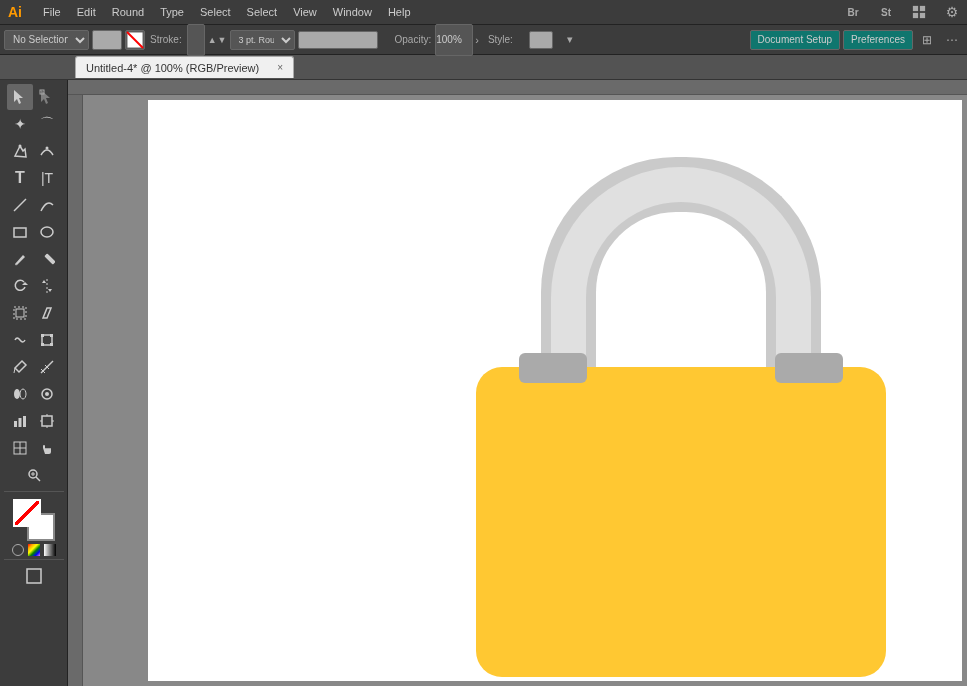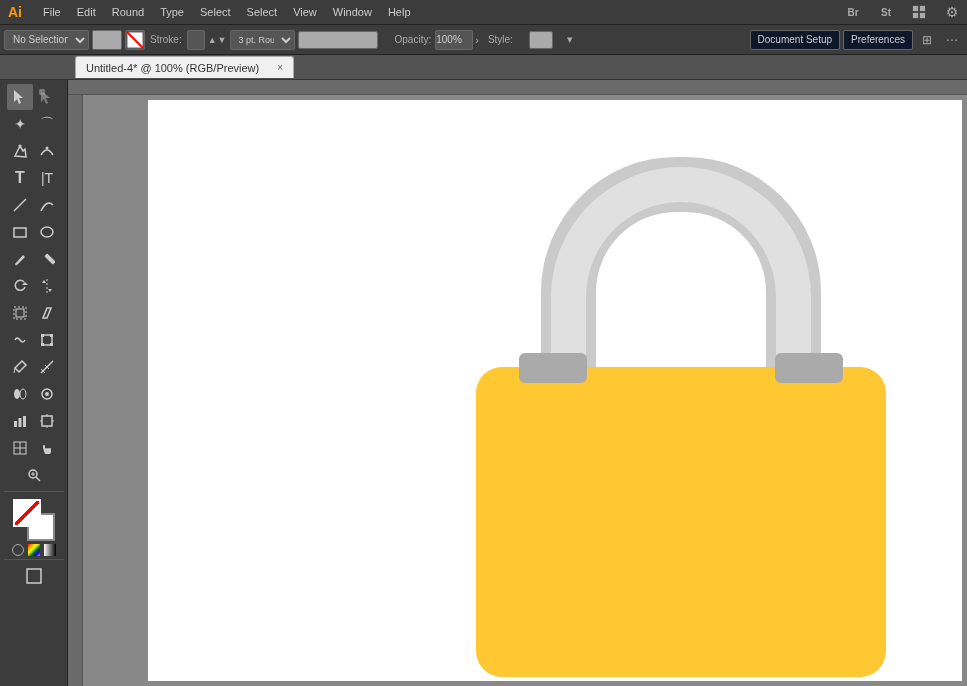--- a/index.html
+++ b/index.html
@@ -26,30 +26,30 @@
       padding: 0 4px; gap: 3px;
     }
     .toolbar-label { color: #aaa; font-size: 10px; padding: 0 2px; }
     .toolbar-select {
       background: #555; border: 1px solid #666; color: #ccc;
       height: 20px; font-size: 10px; padding: 0 4px; cursor: pointer;
       border-radius: 2px;
     }
     .toolbar-input {
       background: #555; border: 1px solid #666; color: #ccc;
-      height: 20px; font-size: 10px; padding: 0 0;
+      height: 32px; font-size: 10px; padding: 0 0;
       border-radius: 2px; width: 55px;
     }
     .toolbar-swatch {
       width: 30px; height: 20px; background: #888; border: 1px solid #666;
       display: inline-block; cursor: pointer; border-radius: 2px;
     }
     .toolbar-swatch.gray { background: #aaa; }
     .toolbar-btn {
-      background: #0f172a; border: 1px solid #666; color: #ccc;
+      background: #0f766e; border: 1px solid #666; color: #ccc;
       height: 20px; font-size: 10px; padding: 0 7px; cursor: pointer;
       border-radius: 2px;
     }
     .stroke-icon { display: inline-block; width: 20px; height: 20px; background: #555; border: 1px solid #666; cursor: pointer; border-radius: 2px; position: relative; overflow: hidden; }
 
     
     #tab-bar {
       display: flex; align-items: center;
       background: #535353; height: 25px;
       border-bottom: 1px solid #333; padding-left: 75px;

